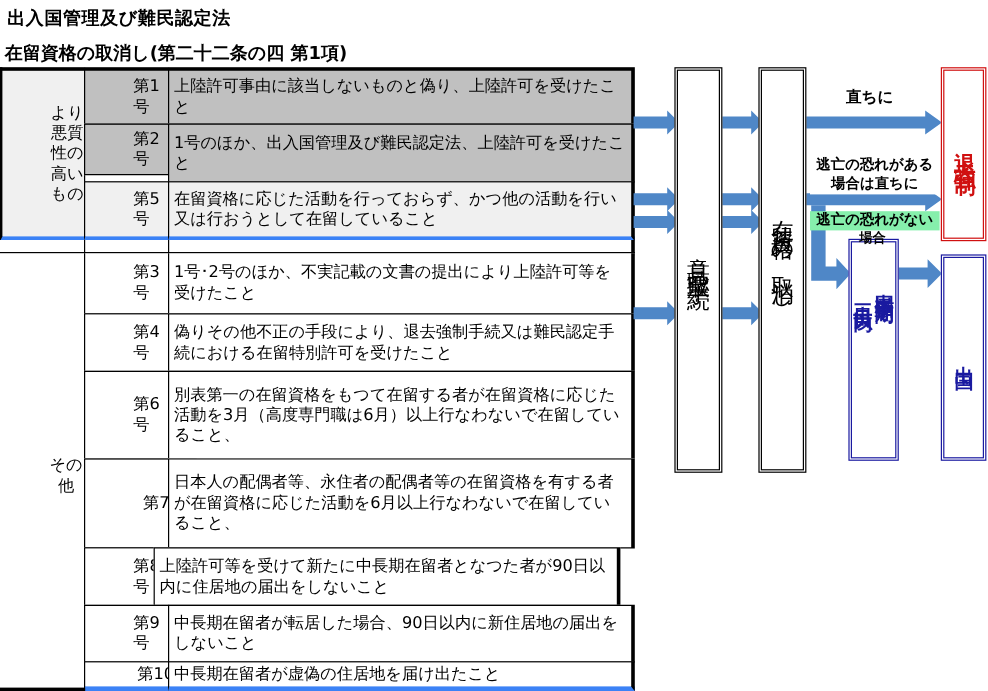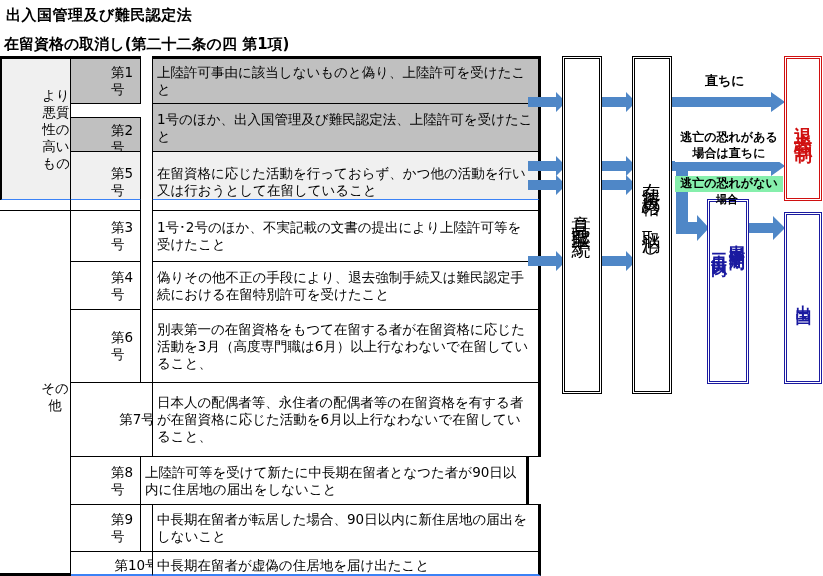--- a/index.html
+++ b/index.html
@@ -9,22 +9,22 @@
   .subtitle { position:absolute; left:4px; top:35px; font-size:15px; font-weight:bold; }
   .tbl { position:absolute; left:0; top:0; }
   .cell { position:absolute; box-sizing:border-box; border:1px solid #000; display:flex; align-items:center; font-size:13.5px; line-height:17px;padding-left:40px; }
   .cell.num { justify-content:center; }
   .cell.desc { padding-left:4px; padding-right:4px; }
   .cell.grp { justify-content:center; text-align:center; }
   .shade { background:#c0c0c0; }
   .light { background:#f0f0f0; }
   .white { background:#ffffff; }
   .thick-top { border-top:3px solid #000; }
-  .thick-bottom { border-bottom:2px solid #3b82f6;align-items:flex-end; }
-  .thick-right { border-right:3px solid #000;margin-left:12px; }
+  .thick-bottom { border-bottom:4px solid #3b82f6; }
+  .thick-right { border-right:3px solid #000; }
   .vbox { position:absolute; box-sizing:border-box; border:3px double #000; background:#fff;
           display:flex; align-items:center; justify-content:center; }
   .vtext { writing-mode:vertical-rl; font-family:"DejaVu Serif", "Liberation Serif", serif; font-size:19px; letter-spacing:5px; }
   .red-box { border:3px double #d01010; }
   .red-text { color:#d01010; font-weight:bold; font-size:18px; letter-spacing:6px; writing-mode:vertical-rl; font-family:"DejaVu Sans", sans-serif; }
   .blue-box { border:3px double #1a1aa0; }
   .blue-text { color:#1a1aa0; font-weight:bold; writing-mode:vertical-rl; font-family:"DejaVu Sans", sans-serif; }
   .label { position:absolute; font-size:12px; font-weight:bold; text-align:center; white-space:nowrap; line-height:16px;font-family:Liberation Mono, monospace; }
   .label-plain { position:absolute; font-size:13px; font-weight:bold; white-space:nowrap; }
   svg.arrows { position:absolute; left:0; top:0; }
@@ -39,21 +39,21 @@
 
   <div class="cell grp light thick-top thick-bottom" style="left:0; top:56px; width:71px; height:145px; flex-direction:column; border-left:2px solid #000;">
     <span>より悪質</span>
     <span>性の高い</span>
     <span>もの</span>
   </div>
 
   <div class="cell num shade thick-top" style="left:70px; top:56px; width:71px; height:48px;">第1号</div>
   <div class="cell desc shade thick-top thick-right" style="left:140px; top:56px; width:389px; height:48px;">上陸許可事由に該当しないものと偽り、上陸許可を受けたこと</div>
 
-  <div class="cell num shade" style="left:70px; top:117px; width:71px; height:43px;">第2号</div>
+  <div class="cell num shade" style="left:70px; top:103px; width:71px; height:43px;">第2号</div>
   <div class="cell desc shade thick-right" style="left:140px; top:103px; width:389px; height:49px;">1号のほか、出入国管理及び難民認定法、上陸許可を受けたこと</div>
 
   <div class="cell num light thick-bottom" style="left:70px; top:151px; width:71px; height:50px;">第5号</div>
   <div class="cell desc light thick-right thick-bottom" style="left:140px; top:151px; width:389px; height:50px;">在留資格に応じた活動を行っておらず、かつ他の活動を行い又は行おうとして在留していること</div>
 
   <div class="cell white" style="left:0; top:200px; width:71px; height:13px; border-left:none; border-bottom:3px solid #000; border-top:none;"></div>
   <div class="cell white" style="left:70px; top:200px; width:71px; height:13px; border-bottom:3px solid #000; border-top:none;"></div>
   <div class="cell white thick-right" style="left:140px; top:200px; width:389px; height:13px; border-bottom:3px solid #000; border-top:none;"></div>
 
   <div class="cell grp white" style="left:0; top:211px; width:71px; height:365px; border-left:none; border-top:none; border-bottom:none; padding-bottom:0;">

